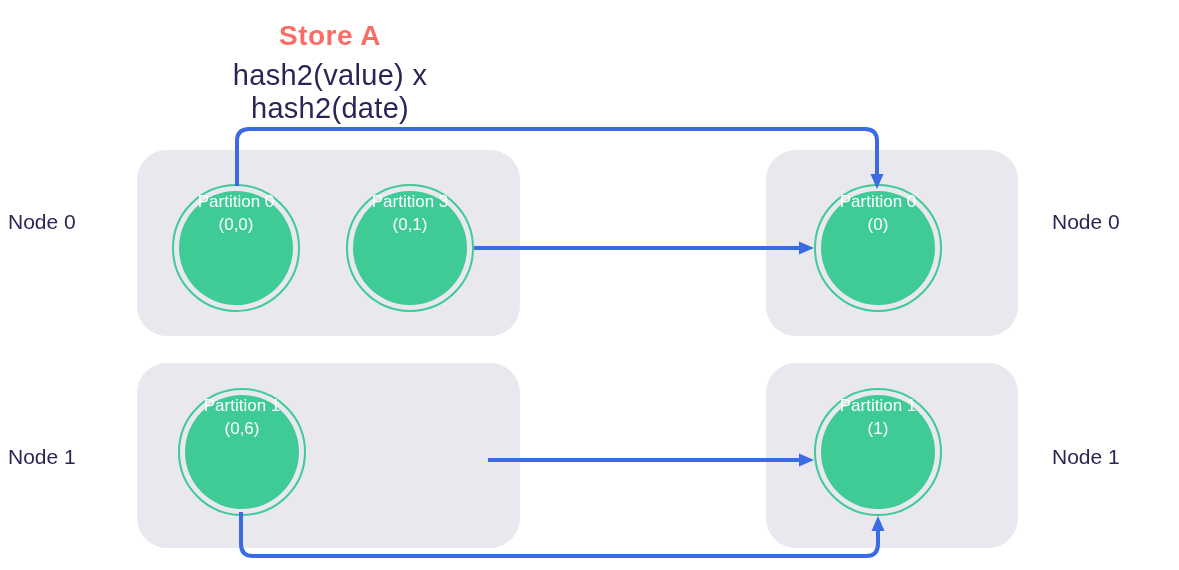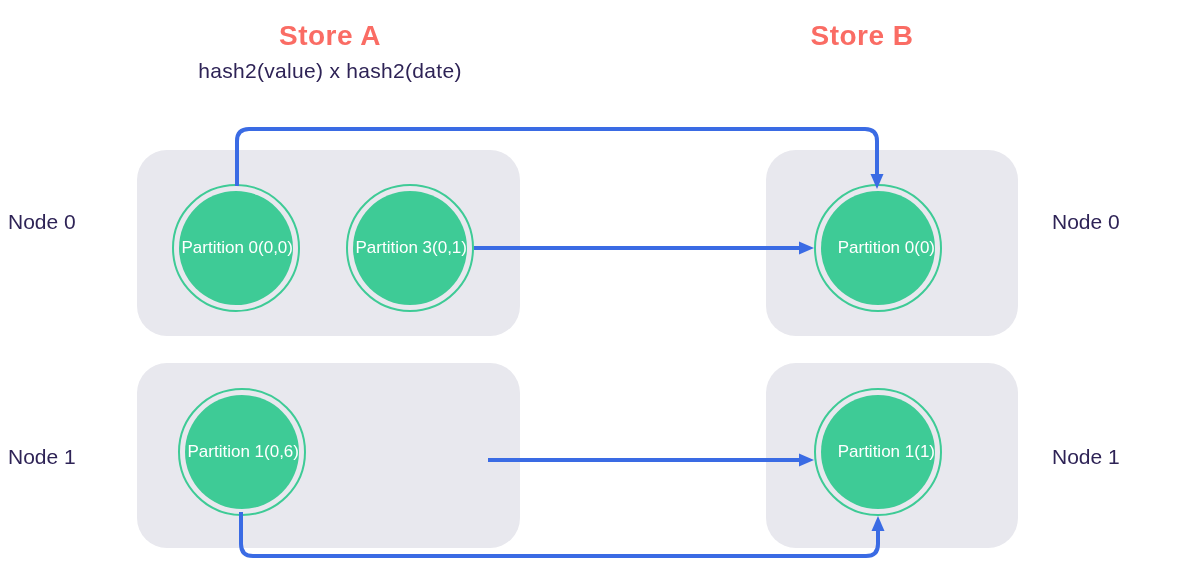--- a/index.html
+++ b/index.html
@@ -6,21 +6,21 @@
   .stage {
     position:relative; width:1179px; height:570px; background:#ffffff;
     font-family:"Liberation Sans", sans-serif; overflow:hidden;
   }
 
   
   .store-header { position:absolute; text-align:center; }
   .sh-a { left:150px; top:20px; width:360px; }
   .sh-b { left:712px; top:20px; width:300px; }
   .store-title  { color:#FA6C64; font-size:28px; font-weight:bold; letter-spacing:.5px; }
-  .store-subtitle { color:#2E2356; font-size:21px; margin-top:7px; letter-spacing:.3px; }
+  .store-subtitle { color:#2E2356; font-size:29px; margin-top:7px; letter-spacing:.3px; }
 
   
   .node-box { position:absolute; background:#E8E8EE; border-radius:30px; }
   .box-l0 { left:137px; top:150px; width:383px; height:186px; }
   .box-l1 { left:137px; top:363px; width:383px; height:185px; }
   .box-r0 { left:766px; top:150px; width:252px; height:186px; }
   .box-r1 { left:766px; top:363px; width:252px; height:185px; }
 
   
   .node-label { position:absolute; color:#2E2356; font-size:21px; width:110px; text-align:left; }
@@ -29,21 +29,21 @@
   .nl-r0 { left:1052px; top:210px; }
   .nl-r1 { left:1052px; top:445px; }
 
   
   .ring {
     position:absolute; width:128px; height:128px; box-sizing:border-box;
     border:2px solid #3ECB96; border-radius:50%; padding:5px; background:transparent;
   }
   .disc {
     width:100%; height:100%; background:#3ECB96; border-radius:50%;
-    display:flex; flex-direction:row; align-items:center; justify-content:flex-end;
+    display:flex; flex-direction:column; align-items:center; justify-content:flex-start;
     color:#ffffff; font-size:17px; line-height:1.35; text-align:center;
   }
   .c-l-p0 { left:172px; top:184px; }
   .c-l-p2 { left:346px; top:184px; }
   .c-r-p0 { left:814px; top:184px; }
   .c-l-p1 { left:178px; top:388px; }
   .c-l-p3 { left:360px; top:388px; }
   .c-r-p1 { left:814px; top:388px; }
 
   
@@ -59,21 +59,20 @@
   <div class="node-box box-l0"></div>
   <div class="node-box box-l1"></div>
   <div class="node-box box-r0"></div>
   <div class="node-box box-r1"></div>
 
   <div class="store-header sh-a">
     <div class="store-title">Store A</div>
     <div class="store-subtitle">hash2(value) x hash2(date)</div>
   </div>
   <div class="store-header sh-b">
-    <div class="store-title">Store B</div>
   </div>
 
   <div class="node-label nl-l0">Node 0</div>
   <div class="node-label nl-l1">Node 1</div>
   <div class="node-label nl-r0">Node 0</div>
   <div class="node-label nl-r1">Node 1</div>
 
   <div class="ring c-l-p0">
     <div class="disc">
       <div>Partition 0</div>

